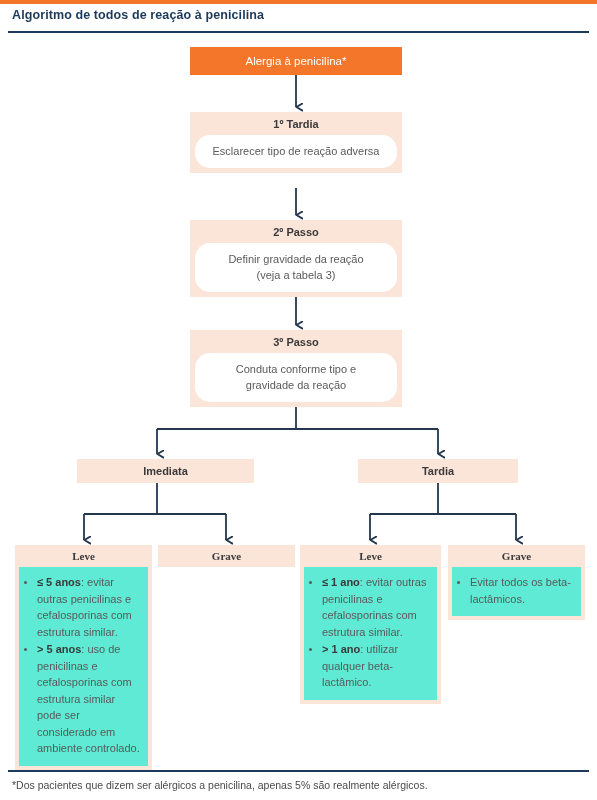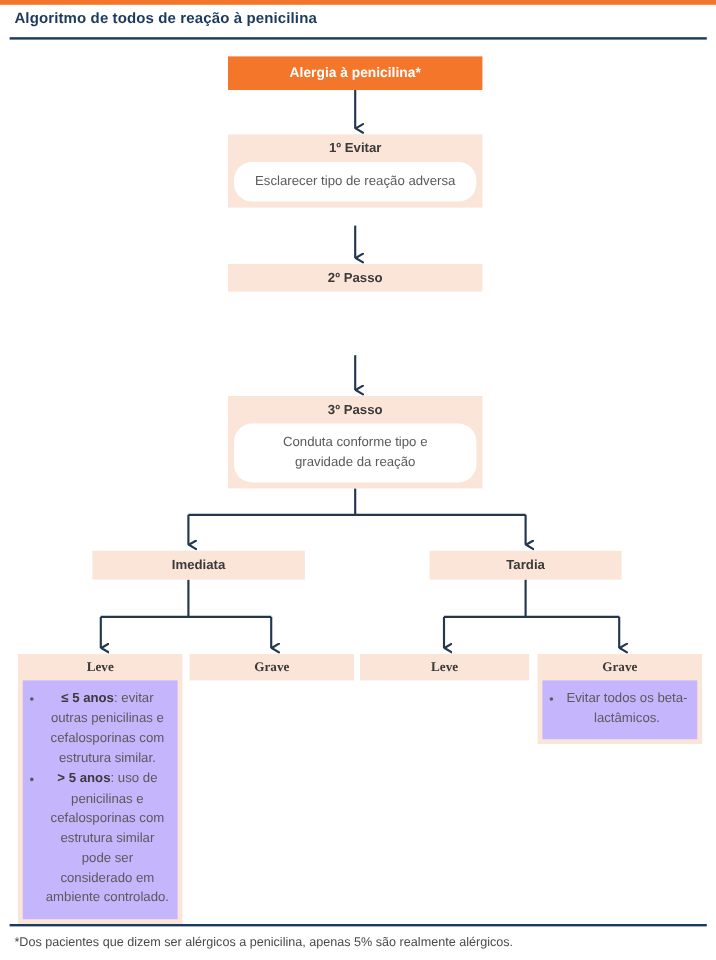--- a/index.html
+++ b/index.html
@@ -76,21 +76,21 @@
     left: 190px; top: 47px;
     width: 212px; height: 28px;
     background: #F4762A;
     display: flex;
     align-items: center;
     justify-content: center;
   }
   #root-node .node-title {
     color: #ffffff;
     font-size: 11.5px;
-    font-weight: bold;
+    font-weight: normal;
   }
 
   
   .step-node {
     left: 190px;
     width: 212px;
     background: #FBE4D8;
     box-sizing: border-box;
   }
   .step-head {
@@ -141,23 +141,22 @@
     display: flex;
     align-items: center;
     justify-content: center;
     font-size: 11px;
     font-weight: bold;
     color: #3A3A3A;
     font-family: Liberation Serif, serif;
   }
   .leaf-body {
     margin: 0 4px 4px 4px;
-    background: #c4b5fd;
+    background: #5eead4;
     padding: 7px 6px 8px 4px;
-    text-align: center;
   }
   .leaf-body ul {
     margin: 0;
     padding: 0 0 0 14px;
     list-style-type: disc;
   }
   .leaf-body li {
     font-size: 11px;
     line-height: 16.5px;
     color: #5A5A5A;
@@ -211,28 +210,32 @@
       <line x1="370" y1="514" x2="370" y2="540" marker-end="url(#arrowhead)"></line>
       <line x1="516" y1="514" x2="516" y2="540" marker-end="url(#arrowhead)"></line>
     </g>
   </svg>
 
   <div class="node" id="root-node">
     <span class="node-title">Alergia à penicilina*</span>
   </div>
 
   <div class="node step-node" id="step1-node">
-    <div class="step-head">1º Evitar</div>
+    <div class="step-head">1º Tardia</div>
     <div class="step-body">
       <div>Esclarecer tipo de reação adversa</div>
     </div>
   </div>
 
   <div class="node step-node" id="step2-node">
     <div class="step-head">2º Passo</div>
+    <div class="step-body">
+      <div>Definir gravidade da reação</div>
+      <div>(veja a tabela 3)</div>
+    </div>
   </div>
 
   <div class="node step-node" id="step3-node">
     <div class="step-head">3º Passo</div>
     <div class="step-body">
       <div>Conduta conforme tipo e</div>
       <div>gravidade da reação</div>
     </div>
   </div>
 
@@ -252,20 +255,30 @@
       </ul>
     </div>
   </div>
 
   <div class="node leaf-node" id="leaf-im-grave">
     <div class="leaf-head">Grave</div>
   </div>
 
   <div class="node leaf-node" id="leaf-ta-leve">
     <div class="leaf-head">Leve</div>
+    <div class="leaf-body">
+      <ul>
+        <li>
+          <span class="lbl">≤ 1 ano</span><span>: evitar outras penicilinas e cefalosporinas com estrutura similar.</span>
+        </li>
+        <li>
+          <span class="lbl">&gt; 1 ano</span><span>: utilizar qualquer beta-lactâmico.</span>
+        </li>
+      </ul>
+    </div>
   </div>
 
   <div class="node leaf-node" id="leaf-ta-grave">
     <div class="leaf-head">Grave</div>
     <div class="leaf-body">
       <ul>
         <li>
           <span class="lbl"></span><span>Evitar todos os beta-lactâmicos.</span>
         </li>
       </ul>

